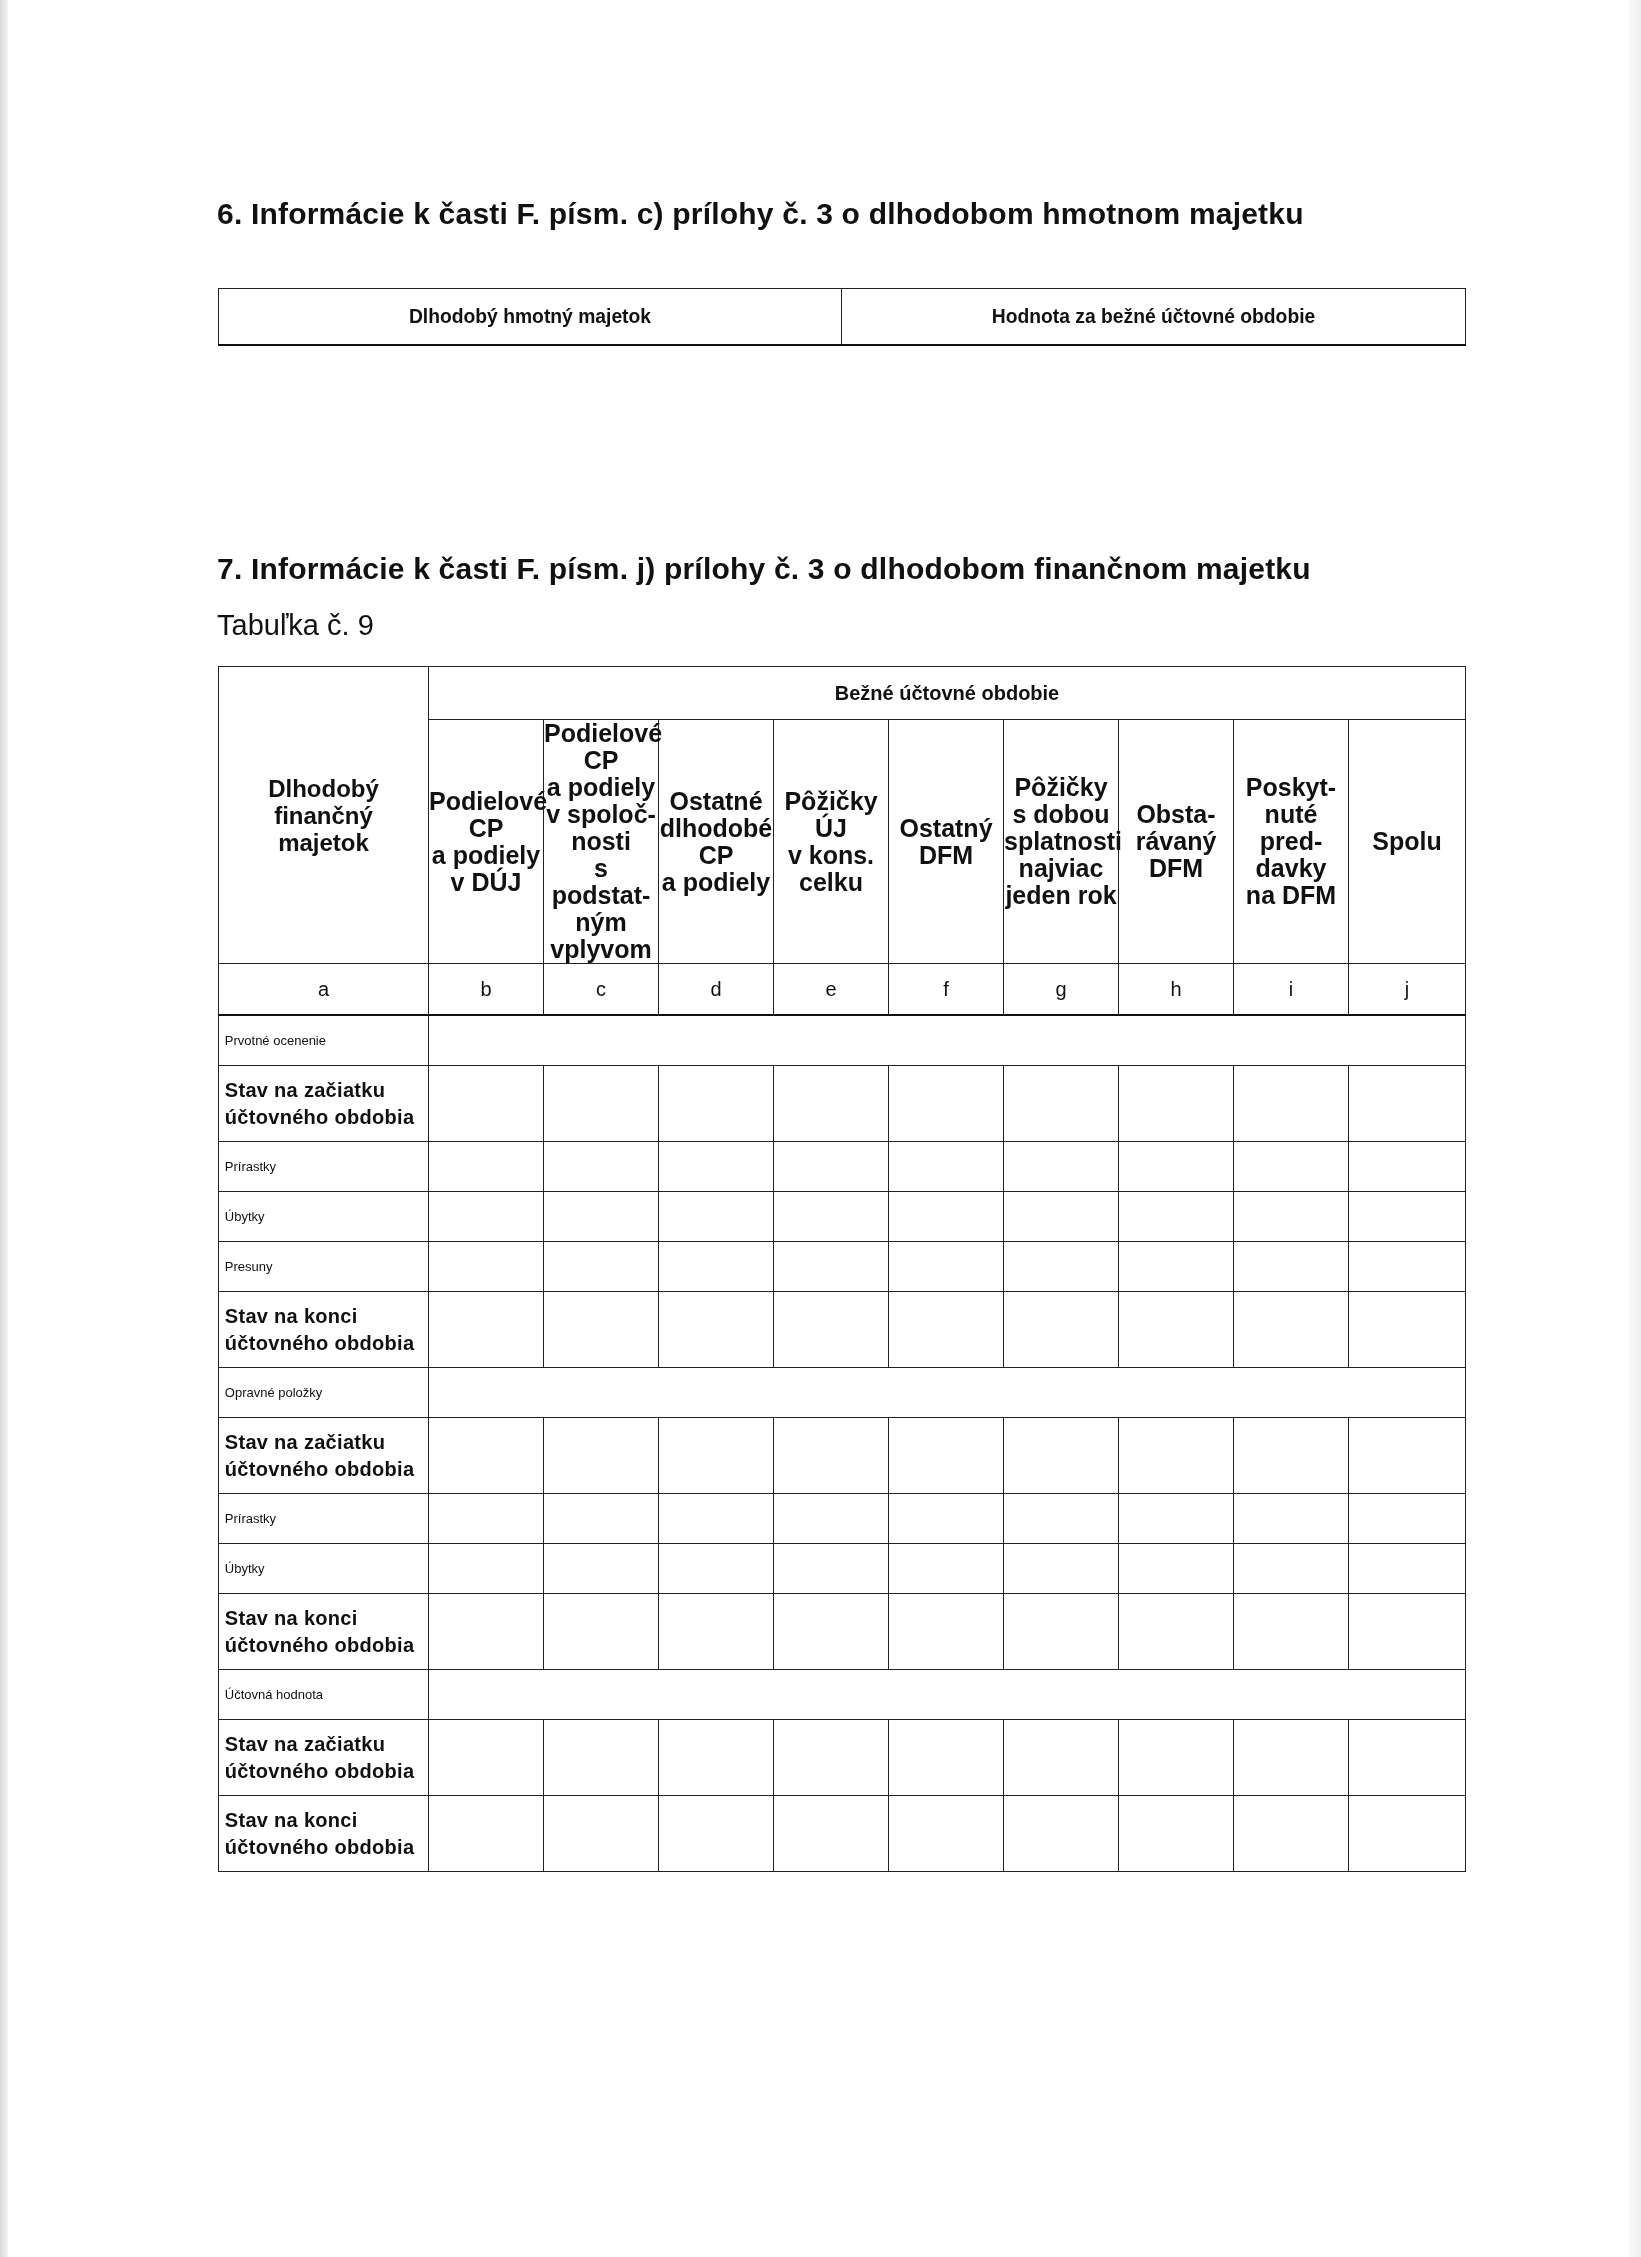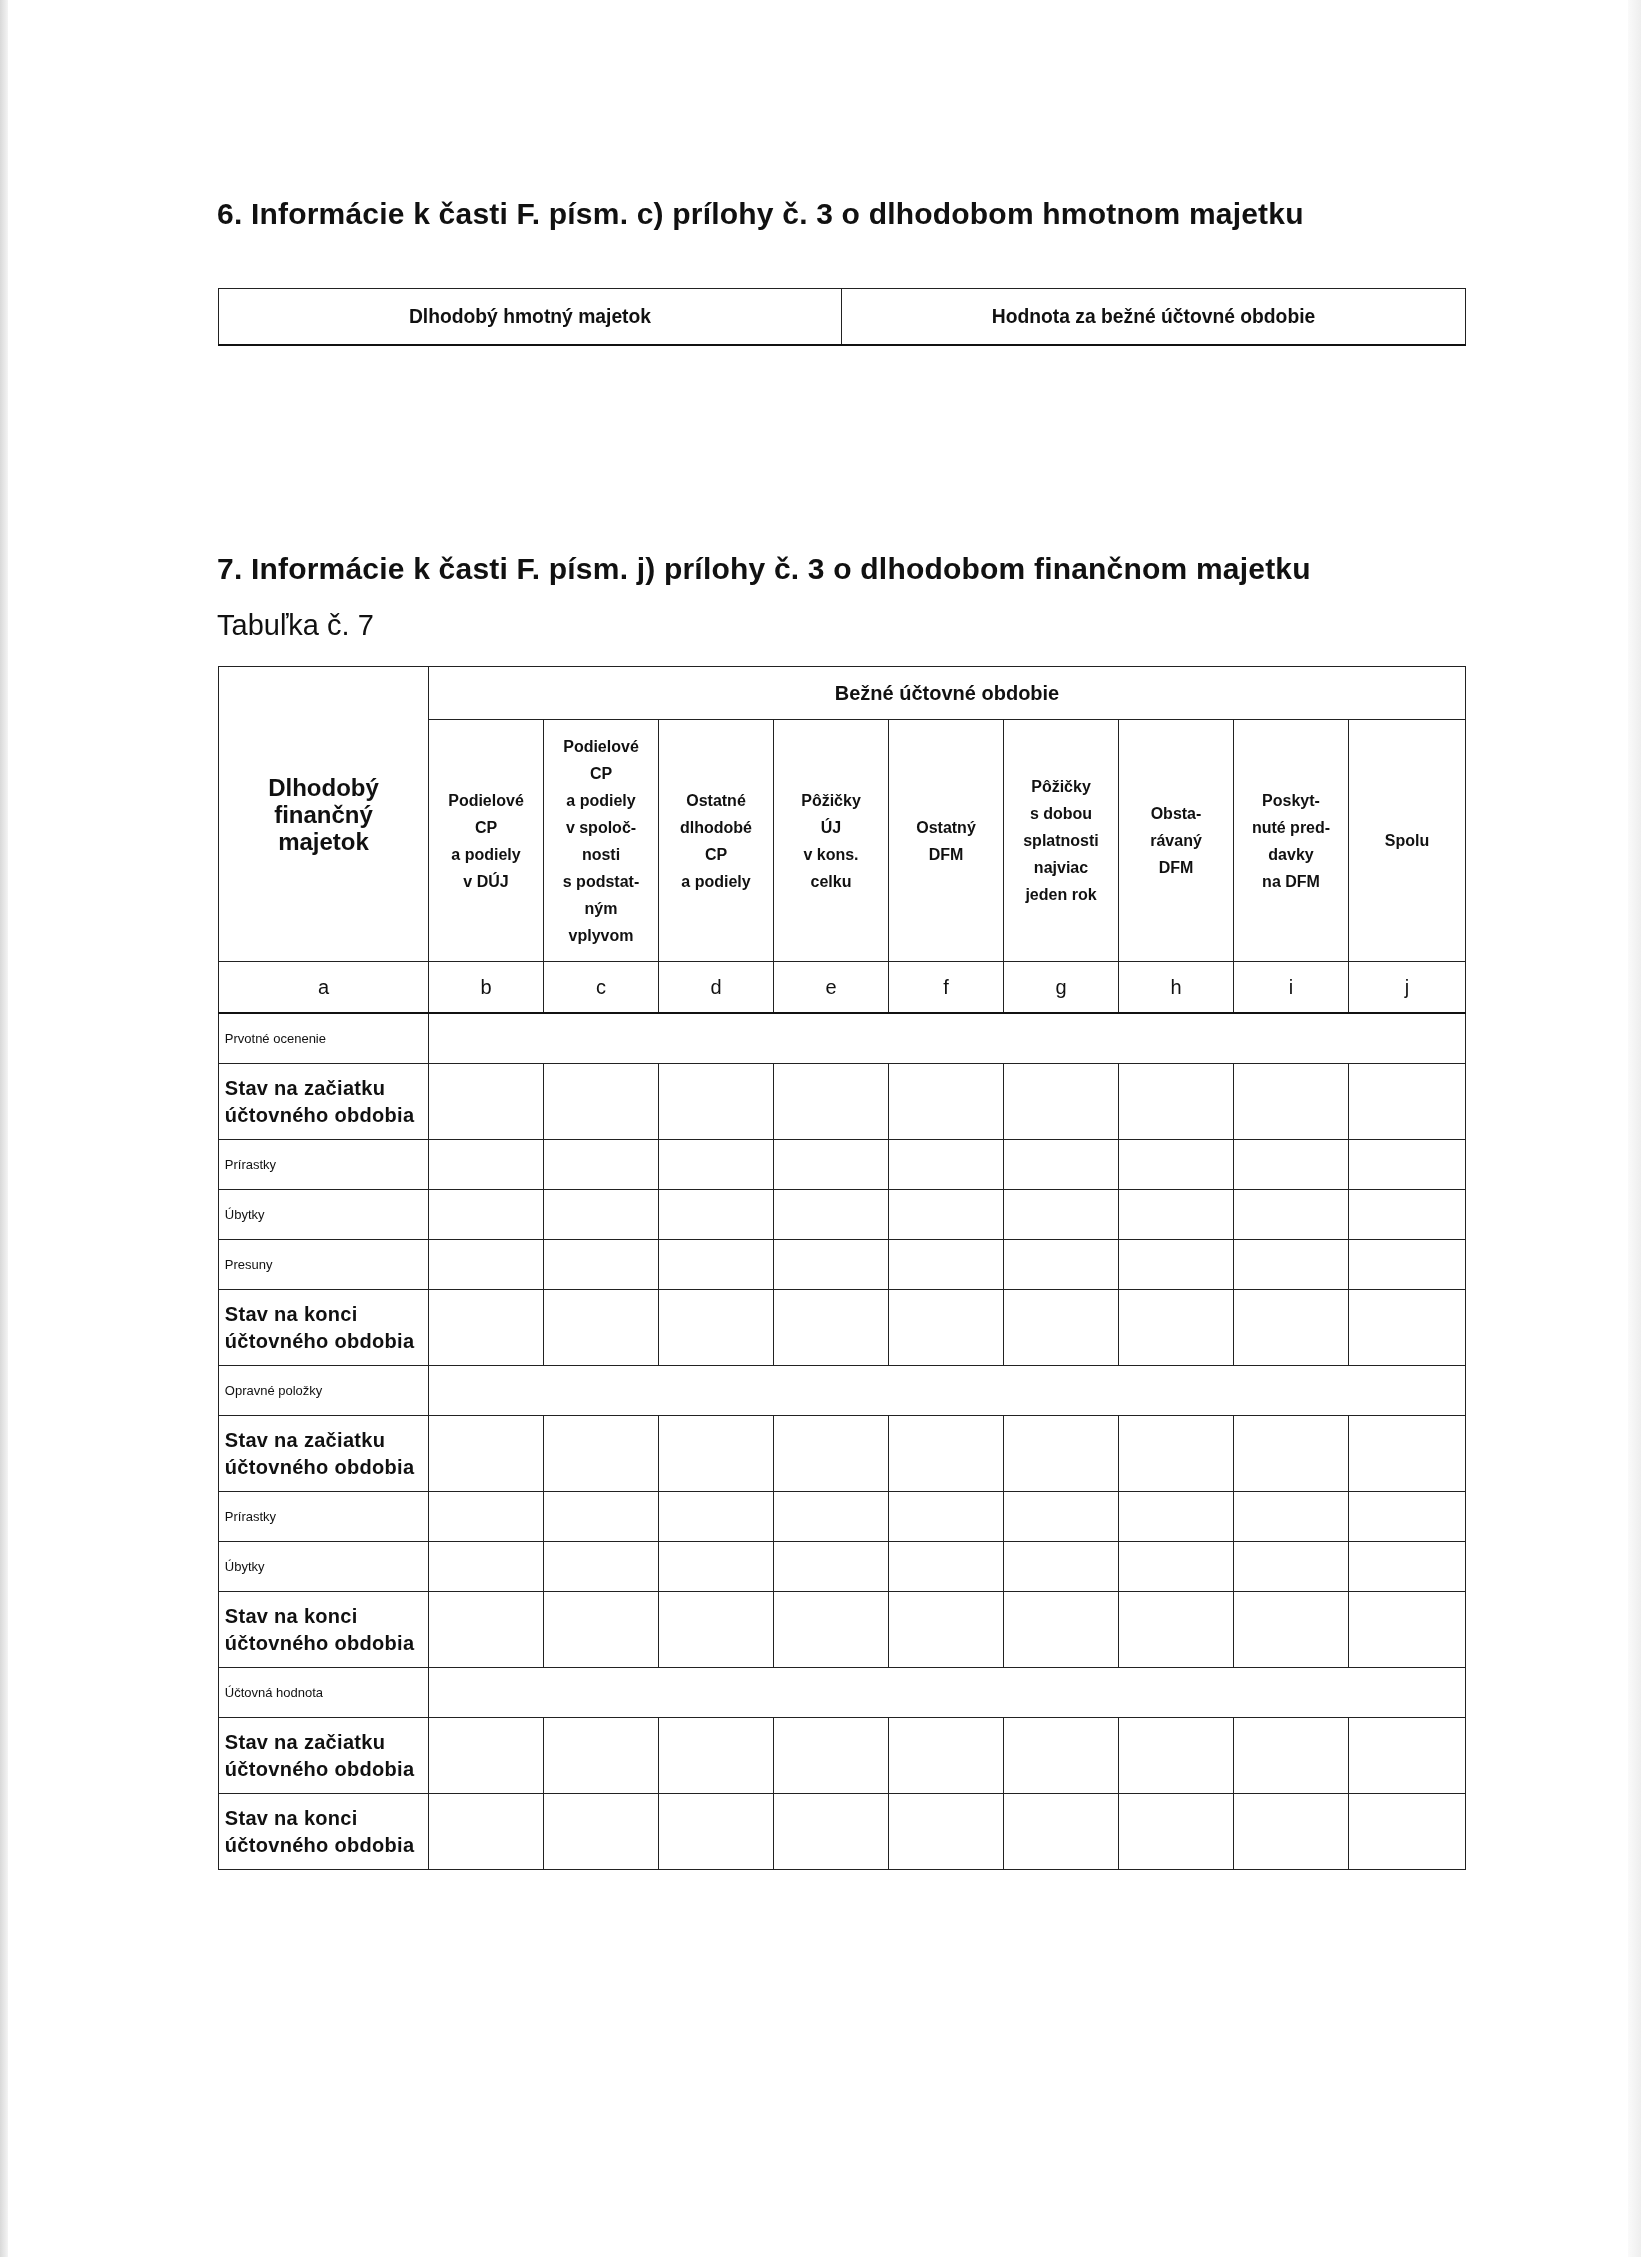--- a/index.html
+++ b/index.html
@@ -17,21 +17,21 @@
   td, th { border:1.4px solid #222; padding:0; }
   
   #t1 { left:218px; top:288px; width:1246px;border-radius:17px; }
   #t1 th { height:55px; font-size:19.3px; font-weight:bold; text-align:center; border-bottom:2.9px solid #111; }
   #t1 td { font-size:19px; line-height:26px; padding:0 7.7px; vertical-align:middle; }
   #t1 tr.r1 td { height:50px; }
   #t1 tr.r2 td { height:79px; }
   #t1 { border:1.9px solid #111; }
   
   #t2 { left:218px; top:666px; width:1246px; border:1.9px solid #111; }
-  #t2 th { font-weight:bold; text-align:center; vertical-align:middle; font-size:16px; line-height:27px; }
+  #t2 th { font-weight:bold; text-align:center; vertical-align:middle; font-size:25px; line-height:27px; }
   #t2 .band th.period { height:52px; font-size:20px; }
   #t2 .colhead th { height:241px; }
   #t2 .letters td { height:50px; text-align:center; font-size:20px; border-bottom:2.9px solid #111; }
   #t2 td.label { padding:0 5.8px; font-size:13px; line-height:27px; vertical-align:middle; }
   #t2 td.label.bold { font-weight:bold; font-size:20px; letter-spacing:0.3px; }
   #t2 tr.short td { height:49px; }
   #t2 tr.tall td { height:75px; }
   #t2 td.cell { }
   #t2 td.span { }
 </style>
@@ -50,21 +50,21 @@
     </colgroup>
   <tbody>
       <tr>
     <th>Dlhodobý hmotný majetok</th>
     <th>Hodnota za bežné účtovné obdobie</th>
   </tr>
 </tbody>
   </table>
 
 <div class="heading" style="top:552px;">7.  Informácie k časti F. písm. j) prílohy č. 3 o dlhodobom finančnom majetku</div>
-<div class="subheading" style="top:609px;">Tabuľka č. 7</div>
+<div class="subheading" style="top:609px;">Tabuľka č. 9</div>
 
 <table id="t2">
   <colgroup>
     <col style="width:210px">
     <col style="width:115px">
       <col style="width:115px">
       <col style="width:115px">
       <col style="width:115px">
     <col style="width:115px">
       <col style="width:115px">

